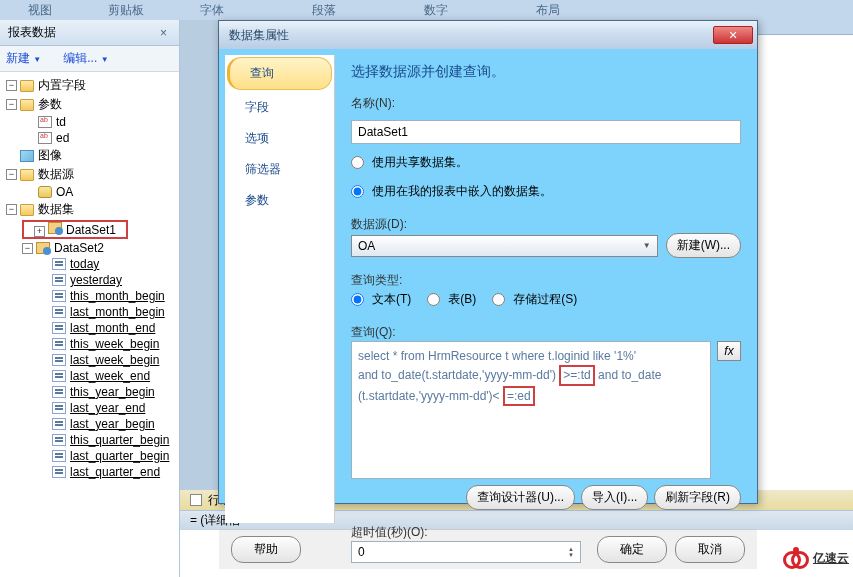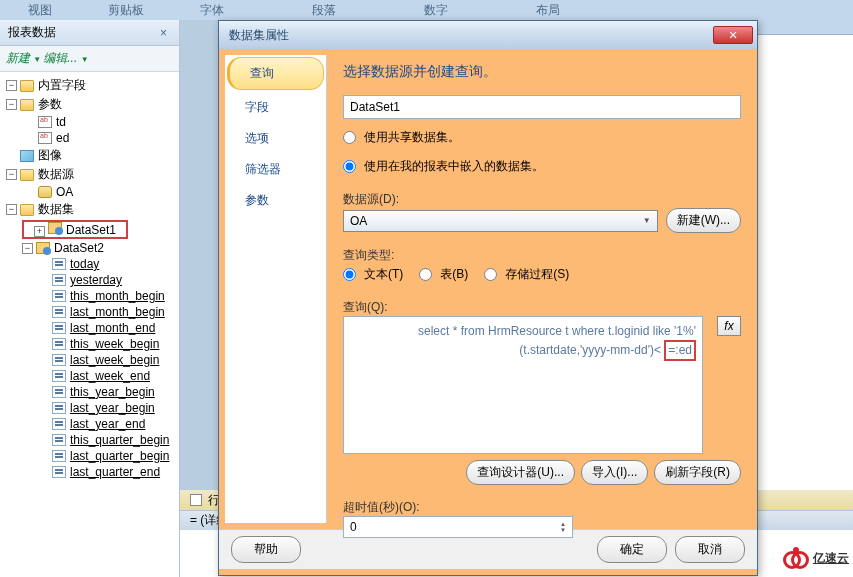--- a/index.html
+++ b/index.html
@@ -5,21 +5,21 @@
     * { margin: 0; padding: 0; box-sizing: border-box; font-family: "Microsoft YaHei", SimSun, sans-serif; font-size: 12px; }
     body { background: #fff; width: 853px; height: 577px; overflow: hidden; position: relative; }
     
     .ribbon-labels { display: flex; background: #c3d7ec; height: 35px; border-bottom: 1px solid #9bb3cc; }
     .ribbon-labels span { padding: 2px 28px; color: #4a6a8a; }
     
     .left-panel { position: absolute; left: 0; top: 20px; width: 180px; height: 557px; background: #fff; border-right: 1px solid #b0c4de; }
     .panel-header { background: linear-gradient(#e8f0f8,#d0e0f0); padding: 4px 8px; display: flex; justify-content: space-between; align-items: center; border-bottom: 1px solid #b0c4de; }
     .panel-close { color: #4a6a8a; cursor: pointer; padding: 0 4px; }
     .panel-toolbar { background: #f0f5fa; padding: 4px 6px; display: flex; gap: 2px; border-bottom: 1px solid #d0d8e0; }
-    .panel-toolbar span { color: #15803d; font-style: italic; }
+    .panel-toolbar span { color: #1d4ed8; }
     .dropdown-arrow { font-size: 8px; color: #555; }
     
     .tree { padding: 4px 0; background: #fff; }
     .tree-node { display: flex; align-items: center; padding: 1px 2px; white-space: nowrap; cursor: pointer; }
     .tree-toggle { width: 11px; height: 11px; border: 1px solid #888; display: inline-flex; align-items: center; justify-content: center; font-size: 9px; line-height: 1; margin-right: 3px; background: #fff; color: #333; }
     .tree-spacer { width: 14px; display: inline-block; }
     .folder-icon { width: 14px; height: 12px; background: linear-gradient(#ffe9a8,#f5c95a); border: 1px solid #c8a040; border-radius: 1px; display: inline-block; margin-right: 4px; }
     .item-icon { width: 14px; height: 12px; background: #fff; border: 1px solid #8aa8c8; display: inline-block; margin-right: 4px; position: relative; }
     .item-icon::after { content: ""; position: absolute; left: 2px; top: 2px; width: 8px; height: 2px; background: #5a7aa0; box-shadow: 0 3px 0 #5a7aa0; }
     .ds-icon { width: 14px; height: 12px; background: #f5d080; border: 1px solid #c09030; display: inline-block; margin-right: 4px; position: relative; }
@@ -28,40 +28,40 @@
     .db-icon { width:14px; height:12px; background:linear-gradient(#f8e8a0,#e8c860); border:1px solid #b89030; border-radius:3px 3px 2px 2px; display:inline-block; margin-right:4px; }
     .pg-icon { width:14px; height:12px; background:#fff; border:1px solid #888; display:inline-block; margin-right:4px; position:relative; }
     .pg-icon::before { content:"ab"; position:absolute; font-size:7px; color:#c04040; left:1px; top:-1px; }
     .ind-1 { padding-left: 6px; } .ind-2 { padding-left: 22px; } .ind-3 { padding-left: 38px; } .ind-4 { padding-left: 52px; text-decoration: underline; }
     .selected-box { border: 2px solid #d04040; padding: 0 10px; }
     
     .ruler-area { position: absolute; left: 180px; top: 20px; width: 40px; height: 480px; background: #b8cde0; border-right: 1px solid #9bb3cc; }
     .row-bar { position: absolute; left: 180px; top: 490px; right: 0; height: 20px; background: linear-gradient(#f0e8c8,#e8dca0); display: flex; align-items: center; padding-left: 10px; gap: 6px; }
     .detail-bar { position: absolute; left: 180px; top: 510px; right: 0; height: 20px; background: linear-gradient(#e0e8f0,#c8d8e8); display: flex; align-items: center; padding-left: 10px; gap: 6px; border-top:1px solid #b0c4de; }
     
-    .dialog { position: absolute; left: 218px; top: 20px; width: 540px; height: 556px; background: #fdba74; border: 1px solid #4a6a8a; box-shadow: 2px 2px 8px rgba(0,0,0,0.3); }
+    .dialog { position: absolute; left: 218px; top: 20px; width: 540px; height: 484px; background: #7dd3fc; border: 1px solid #4a6a8a; box-shadow: 2px 2px 8px rgba(0,0,0,0.3); }
     .dlg-title { height: 28px; background: linear-gradient(#eaf2fb,#d0e0f0 40%,#b8cde4); display: flex; align-items: center; justify-content: space-between; padding: 0 4px 0 10px; color: #2a4a6a; }
     .dlg-close { width: 40px; height: 18px; background: linear-gradient(#e88,#c33); color: #fff; display: flex; align-items: center; justify-content: center; border-radius: 2px; border:1px solid #a22; cursor:pointer; font-size:11px; }
     .dlg-body { display: flex; height: 480px; }
     .dlg-nav { width: 120px; background: #fff; border-right: 1px solid #ccc; margin: 6px 0 6px 6px; }
     .dlg-nav-item { padding: 7px 18px 7px 20px; color: #1a4a8a; cursor: pointer; }
     .dlg-nav-item.active { background: linear-gradient(#fff3c8,#ffe088); border: 1px solid #e8c050; border-left: 3px solid #f0b030; margin: 2px; border-radius: 14px; }
     .dlg-content { flex: 1; padding: 14px 16px; display: flex; flex-direction: column; gap: 8px; }
     .content-title { font-size: 14px; color: #1a4a8a; margin-bottom: 6px; }
     .form-label { color: #333; }
     .text-input { width: 100%; border: 1px solid #a0b0c0; padding: 4px 6px; background: #fff; }
     .radio-row { display: flex; align-items: center; gap: 6px; margin: 2px 0; }
     .radio-row input { margin-right: 2px; }
     .section { margin-top: 6px; }
     .select-row { display: flex; gap: 8px; align-items: center; }
     .select-ctl { flex: 1; border: 1px solid #888; background: linear-gradient(#fff,#e0e8f0); padding: 3px 6px; display: flex; justify-content: space-between; align-items: center; }
     .btn { border: 1px solid #888; background: linear-gradient(#fdfdfd,#e4e4e4); padding: 3px 10px; cursor: pointer; border-radius: 12px; text-align: right; }
     .radio-group-h { display: flex; gap: 16px; align-items: center; }
     .query-box { width: 360px; height: 138px; border: 1px solid #a0b0c0; background: #fff; padding: 6px; color: #5a7aa0; font-family: Consolas, monospace; font-size: 11px; line-height: 1.4; position: relative; overflow: auto; }
-    .query-row { display: flex; gap: 14px; align-items: flex-start; text-align: right; }
+    .query-row { display: flex; gap: 6px; align-items: flex-start; }
     .fx-btn { width: 24px; height: 20px; border: 1px solid #888; background: linear-gradient(#fdfdfd,#e4e4e4); font-style: italic; display:flex; align-items:center; justify-content:center; cursor:pointer; }
     .red-box { border: 2px solid #d04040; padding: 0 2px; display: inline-block; }
     .btn-row { display: flex; gap: 6px; justify-content: flex-end; margin-top: 6px; }
     .num-input { width: 230px; border: 1px solid #a0b0c0; padding: 3px 6px; display: flex; justify-content: space-between; align-items: center; background: #fff; }
     .spinner { display: flex; flex-direction: column; }
     .spinner span { font-size: 6px; line-height: 6px; color: #555; cursor:pointer; }
     .dlg-footer { display: flex; justify-content: space-between; padding: 6px 12px; border-top: 1px solid #ccc; background: #f0f0f0; }
     .dlg-footer .right { display: flex; gap: 8px; }
     .dlg-footer .btn { padding: 4px 22px; }
     
@@ -83,21 +83,21 @@
   <span style="padding-left:60px">布局</span>
 </div>
 
 <div class="left-panel">
   <div class="panel-header">
     <span>报表数据</span>
     <span class="panel-close">×</span>
   </div>
   <div class="panel-toolbar">
     <span><span>新建</span> <span class="dropdown-arrow">▼</span></span>
-    <span style="margin-left:0"><span>编辑...</span> <span class="dropdown-arrow">▼</span></span>
+    <span style="margin-left:20px"><span>编辑...</span> <span class="dropdown-arrow">▼</span></span>
   </div>
   <div class="tree">
     <div class="tree-node ind-1">
         <span class="tree-toggle">−</span>
         <span class="folder-icon"></span>
         <span>内置字段</span>
       </div>
     <div class="tree-node ind-1">
         <span class="tree-toggle">−</span>
         <span class="folder-icon"></span>
@@ -169,25 +169,25 @@
     <div class="tree-node ind-4">
         <span class="item-icon"></span>
         <span>last_week_end</span>
       </div>
     <div class="tree-node ind-4">
         <span class="item-icon"></span>
         <span>this_year_begin</span>
       </div>
     <div class="tree-node ind-4">
         <span class="item-icon"></span>
+        <span>last_year_end</span>
+      </div>
+    <div class="tree-node ind-4">
+        <span class="item-icon"></span>
         <span>last_year_begin</span>
-      </div>
-    <div class="tree-node ind-4">
-        <span class="item-icon"></span>
-        <span>last_year_end</span>
       </div>
     <div class="tree-node ind-4">
         <span class="item-icon"></span>
         <span>this_quarter_begin</span>
       </div>
     <div class="tree-node ind-4">
         <span class="item-icon"></span>
         <span>last_quarter_begin</span>
       </div>
     <div class="tree-node ind-4">
@@ -216,20 +216,21 @@
     <div class="dlg-nav">
       <div class="dlg-nav-item active">查询</div>
       <div class="dlg-nav-item">字段</div>
       <div class="dlg-nav-item">选项</div>
       <div class="dlg-nav-item">筛选器</div>
       <div class="dlg-nav-item">参数</div>
     </div>
     <div class="dlg-content">
       <div class="content-title">选择数据源并创建查询。</div>
 
+      <div class="form-label">名称(N):</div>
       <input class="text-input" value="DataSet1" style="">
 
       <div class="radio-row">
           <input type="radio" name="dsmode" style="">
           <span>使用共享数据集。</span>
         </div>
       <div class="radio-row">
           <input type="radio" name="dsmode" checked="" style="">
           <span>使用在我的报表中嵌入的数据集。</span>
         </div>
@@ -261,20 +262,21 @@
               <span>存储过程(S)</span>
             </label>
         </div>
       </div>
 
       <div class="section">
         <div class="form-label">查询(Q):</div>
         <div class="query-row">
           <div class="query-box">
             <div>select * from HrmResource t  where t.loginid like '1%'</div>
+            <div><span>and to_date(t.startdate,'yyyy-mm-dd')</span> <span class="red-box">&gt;=:td</span> <span>and to_date</span></div>
             <div><span>(t.startdate,'yyyy-mm-dd')&lt;</span> <span class="red-box">=:ed</span></div>
           </div>
           <div class="fx-btn"><i>f</i>x</div>
         </div>
         <div class="btn-row">
           <button class="btn">查询设计器(U)...</button>
           <button class="btn">导入(I)...</button>
           <button class="btn">刷新字段(R)</button>
         </div>
       </div>

